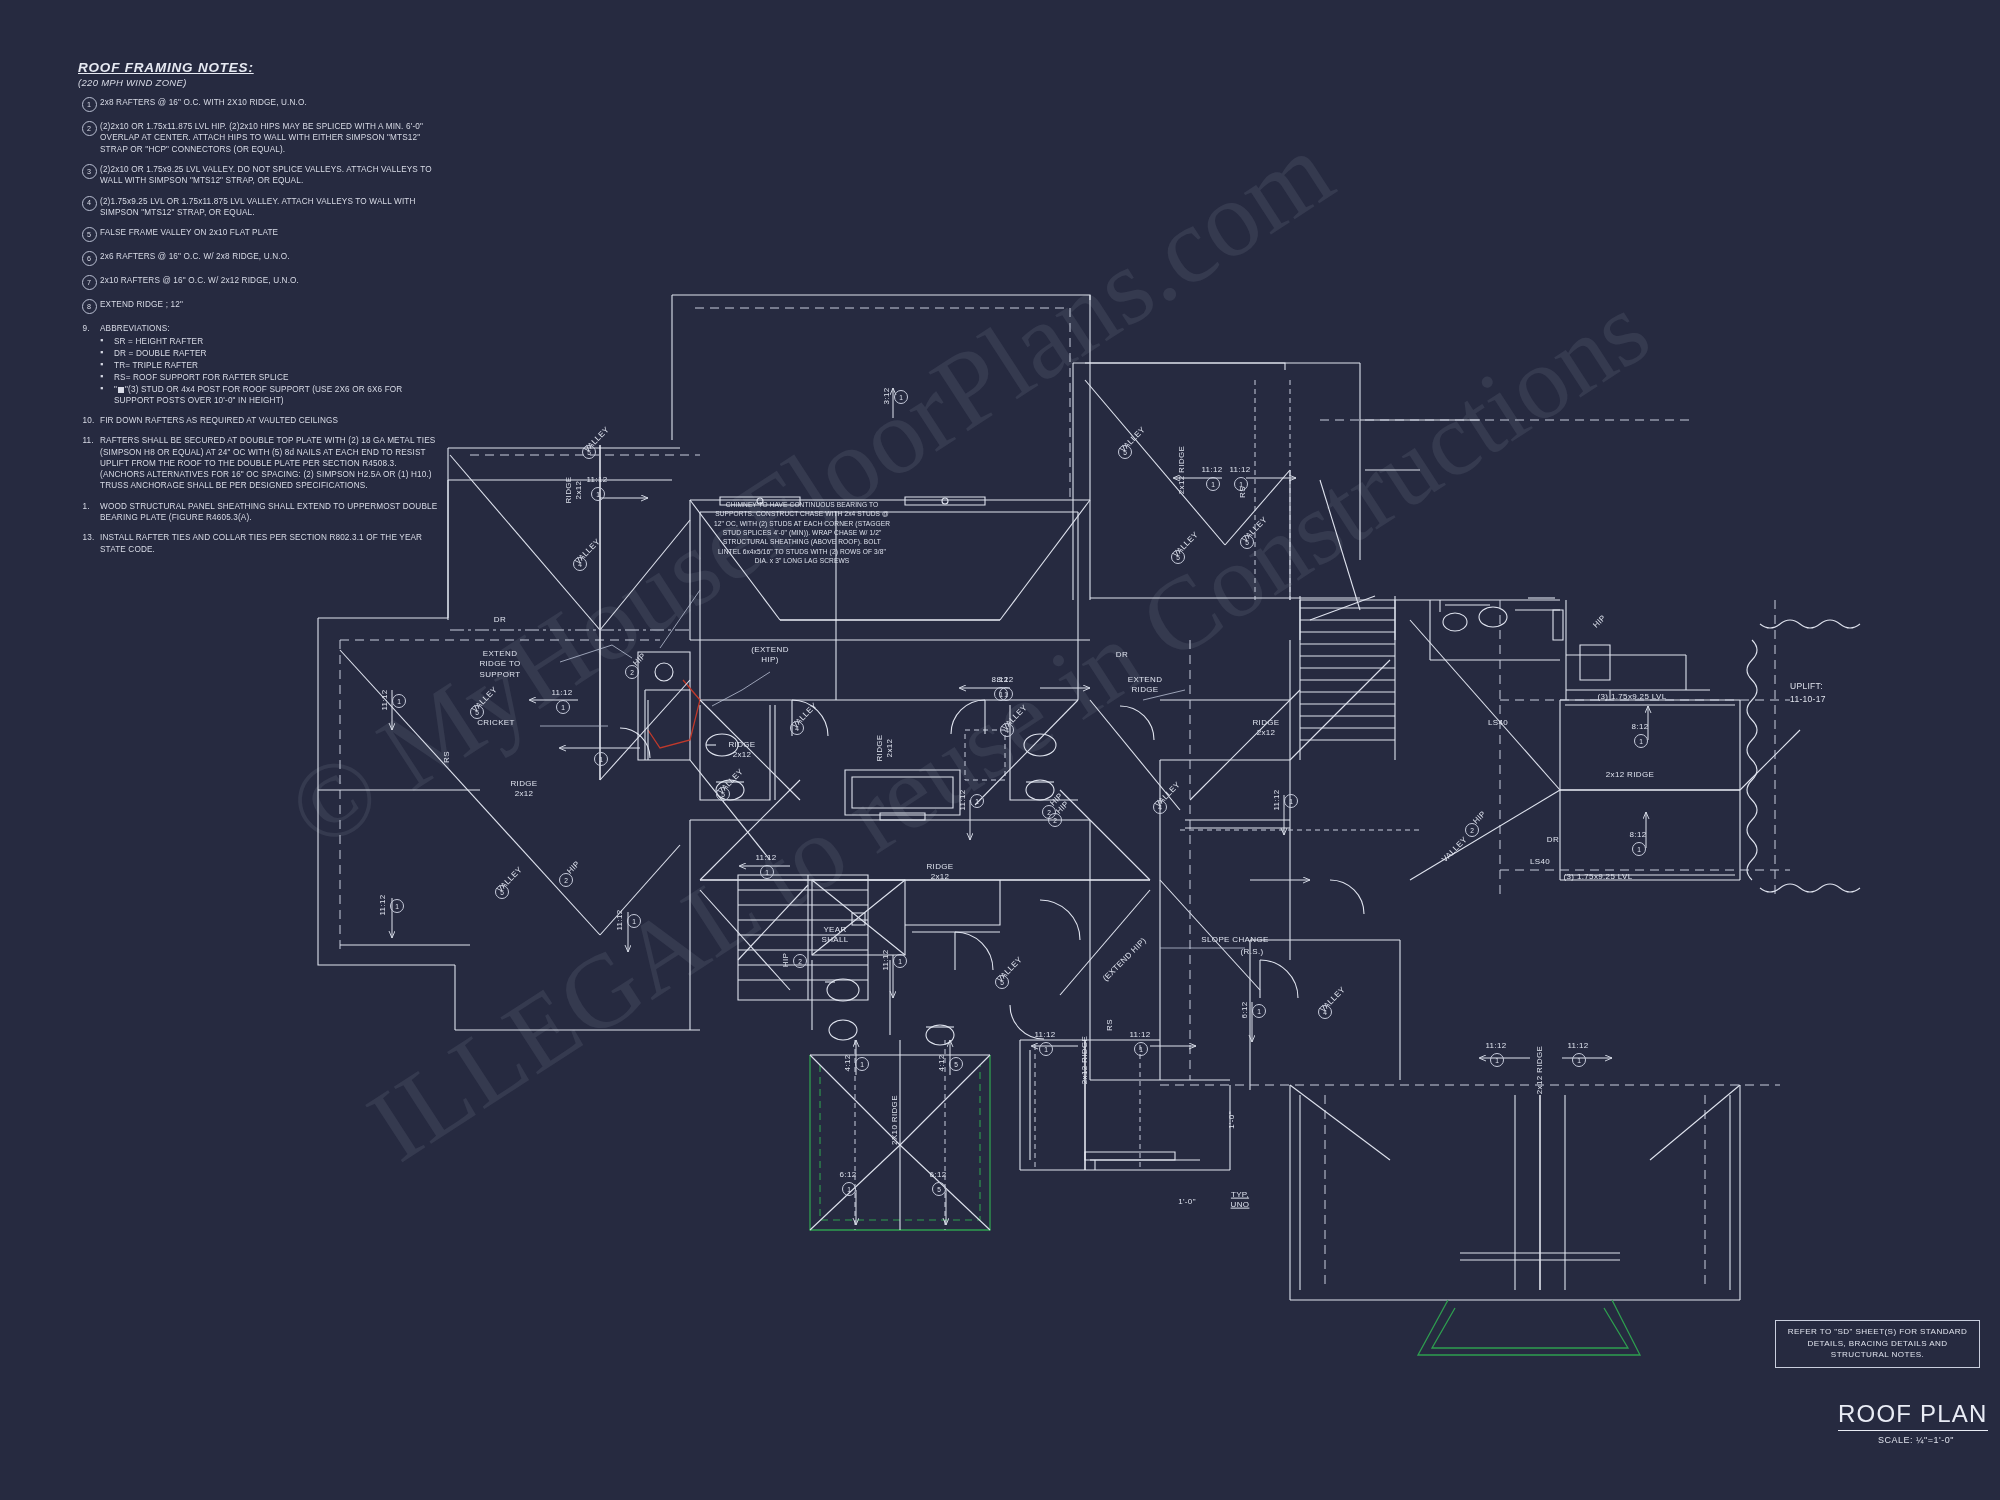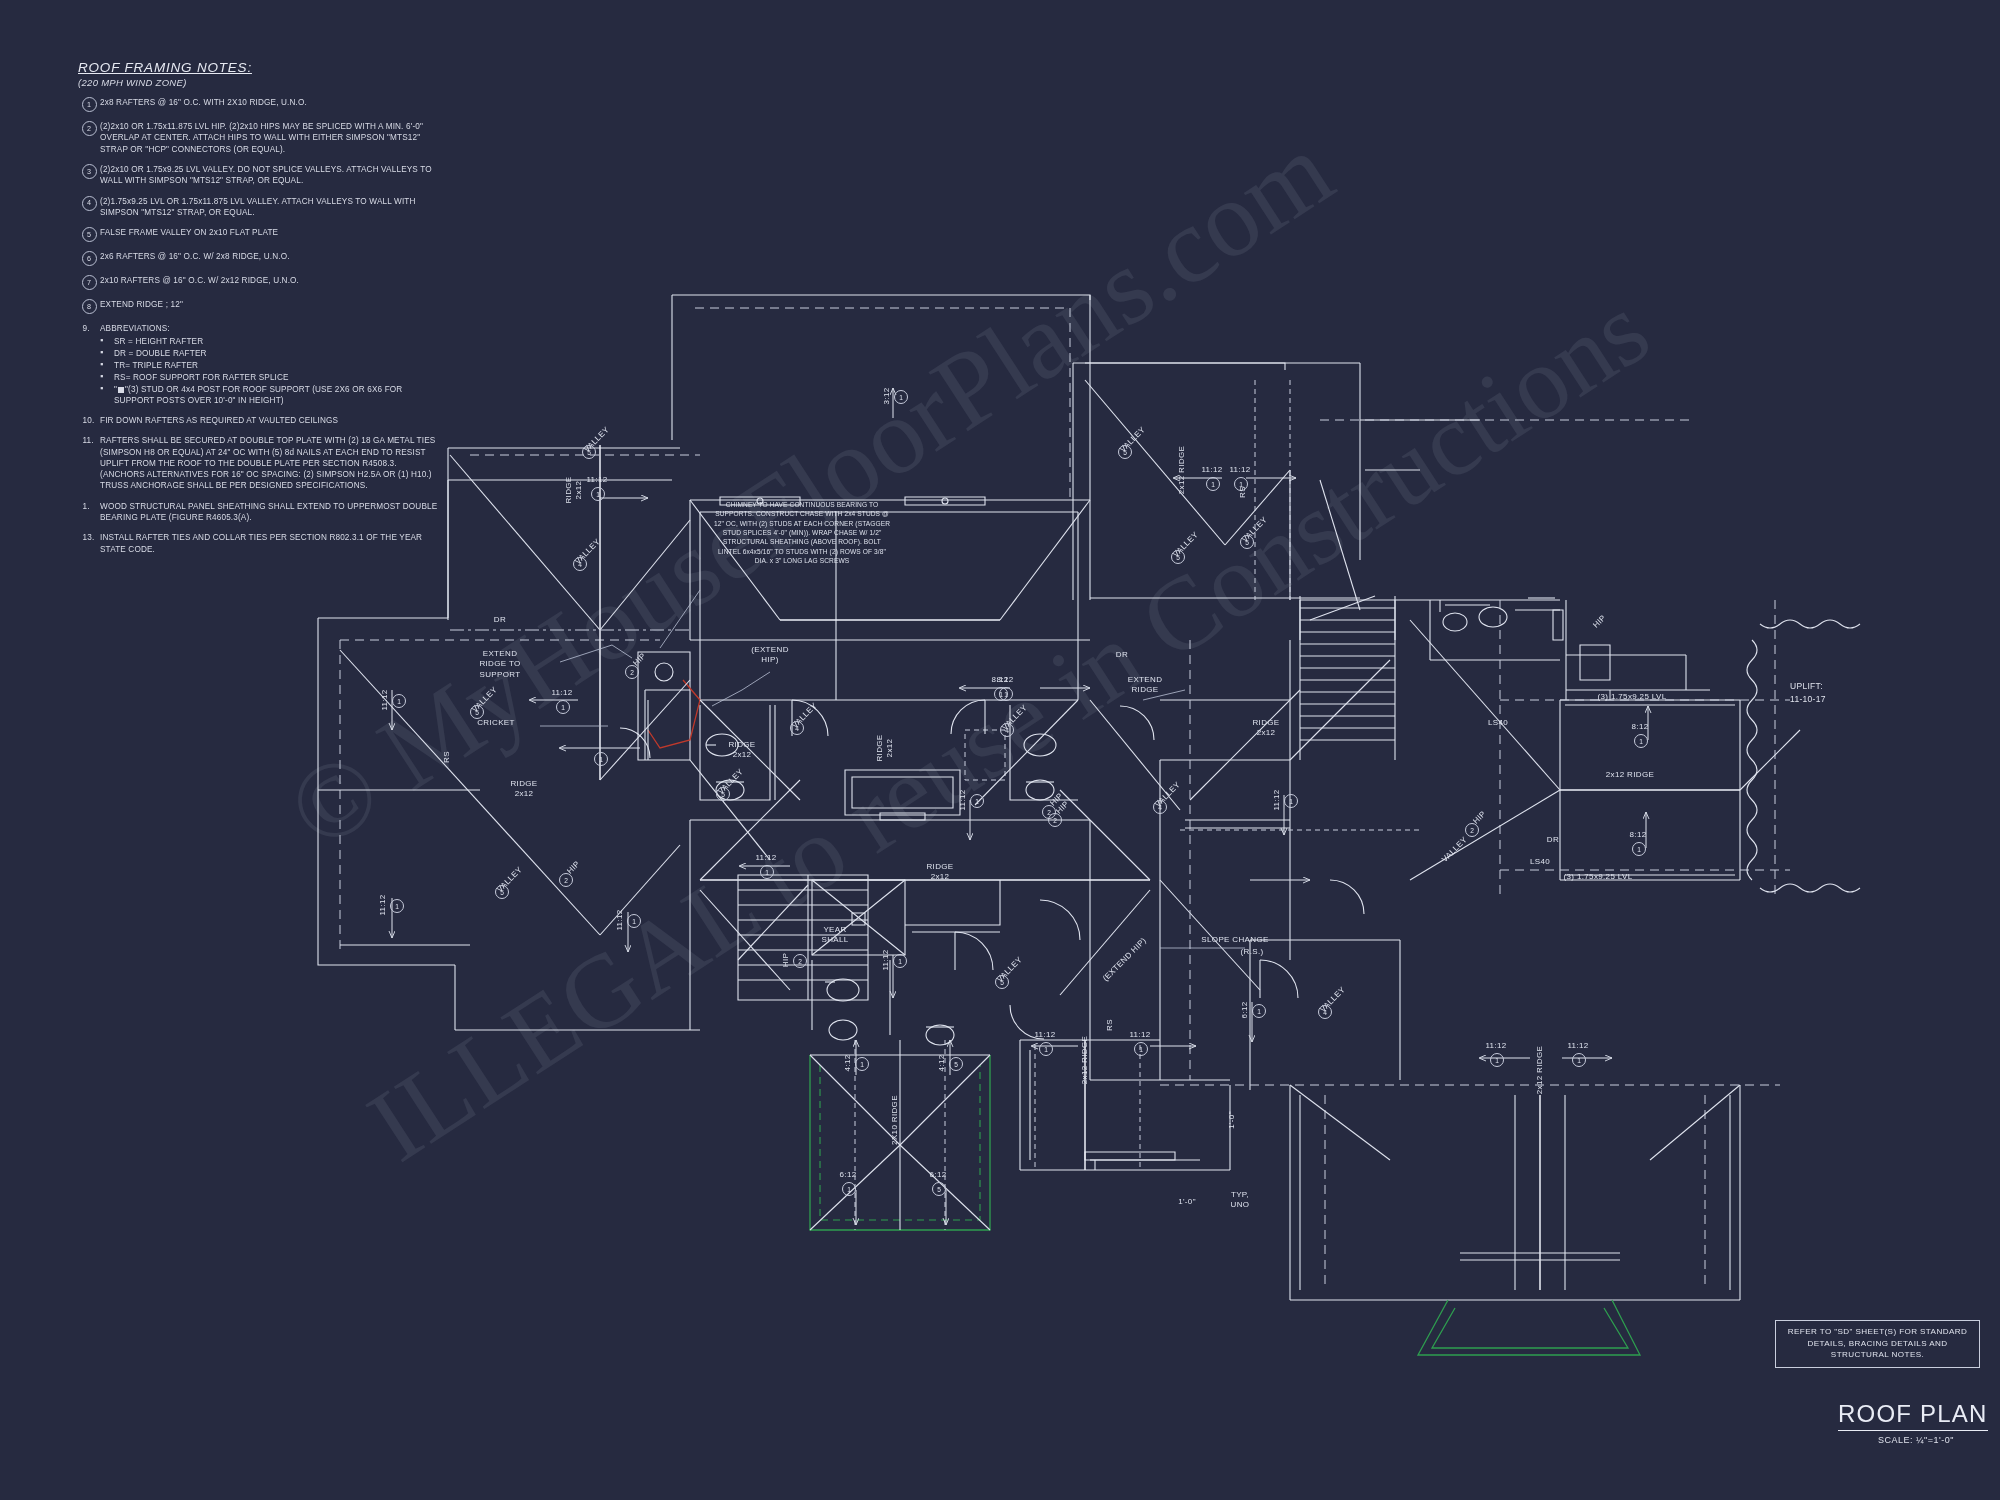--- a/index.html
+++ b/index.html
@@ -14,20 +14,21 @@
   
   #notes{
     position:absolute;left:78px;top:60px;width:360px;
     color:#d8dbe6;
   }
   #notes .title{
     font-size:13.5px;letter-spacing:.8px;
     text-decoration:underline;
     font-style:italic;
     color:#e6e9f2;
+    font-weight:bold;
   }
   #notes .subtitle{
     font-size:9.5px;font-style:italic;margin-top:2px;letter-spacing:.3px;
   }
   .note-row{display:flex;align-items:flex-start;margin-top:9px;font-size:8.2px;line-height:1.38;letter-spacing:.15px;}
   .note-num{
     flex:0 0 22px;
     display:flex;align-items:flex-start;justify-content:center;
     padding-top:0px;
   }
@@ -796,21 +797,21 @@
       <div class="lbl" style="left: 1480px; top: 818px; transform: translate(-50%, -50%) rotate(-45deg);">
         <div>HIP</div>
       </div>
       <div class="mark" style="left: 1465px; top: 823px;">2</div>
       <div class="lbl" style="left: 1232px; top: 1120px; transform: translate(-50%, -50%) rotate(-90deg);">
         <div>1'-0"</div>
       </div>
       <div class="lbl" style="left: 1187px; top: 1202px; transform: translate(-50%, -50%);">
         <div>1'-0"</div>
       </div>
-      <div class="lbl" style="left: 1240px; top: 1200px; transform: translate(-50%, -50%);">
+      <div class="lbl" style="left: 1240px; top: 1200px; transform: translate(-50%, -50%); text-decoration: underline;">
         <div>TYP,</div>
         <div>UNO</div>
       </div>
       <div class="lbl" style="left: 848px; top: 1063px; transform: translate(-50%, -50%) rotate(-90deg);">
         <div>4:12</div>
       </div>
       <div class="mark" style="left: 855px; top: 1057px;">1</div>
       <div class="lbl" style="left: 942px; top: 1063px; transform: translate(-50%, -50%) rotate(-90deg);">
         <div>4:12</div>
       </div>

